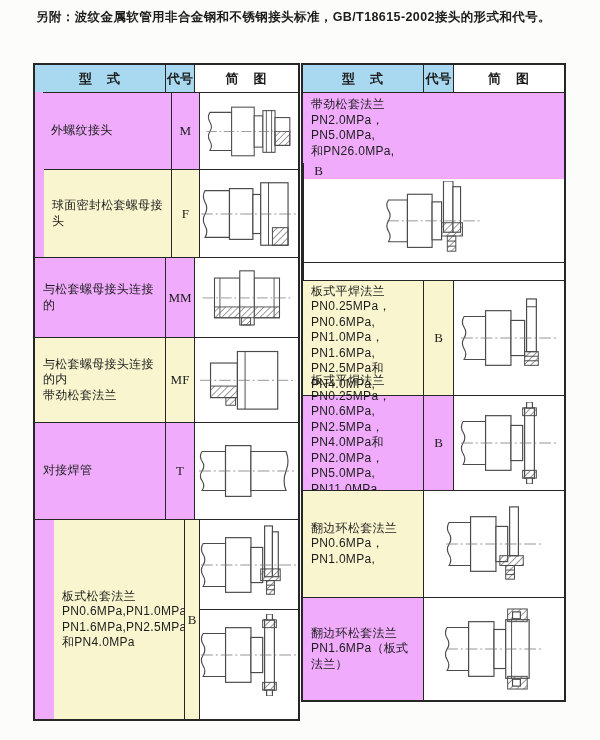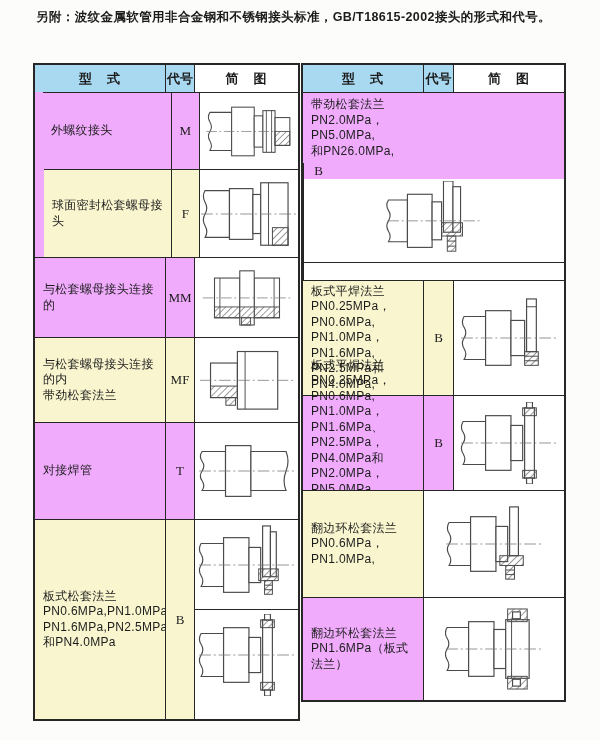--- a/index.html
+++ b/index.html
@@ -150,21 +150,21 @@
         <div class="dsub">
           <svg class="fit" viewBox="0 0 100 84" width="98" height="82">
             <path d="M28 22 L4 22 q-3.5 5 0 10 q3.5 5 0 10 q-3.5 5 0 10 q3.5 5 0 10 L28 62 Z" fill="#ffffff" stroke="#4a4a4a" stroke-width="1.2"></path>
             <rect x="28" y="16" width="26" height="52" fill="#ffffff" stroke="#4a4a4a" stroke-width="1.2"></rect>
             <path d="M54 22 L90 22 q4 10 0 20 q-4 10 0 20 L54 62 Z" fill="#ffffff" stroke="#4a4a4a" stroke-width="1.2"></path>
             <line x1="1" y1="42" x2="99" y2="42" stroke="#777" stroke-width="0.8" stroke-dasharray="12 3 2 3"></line>
           </svg>
         </div>
       </div>
     </div>
-    <div class="row hl" style="height: 200px;">
+    <div class="row hl" style="height: 200px; padding-left: 19px;">
       <div class="c type-col">
         <div class="ln">板式松套法兰</div>
         <div class="ln">PN0.6MPa,PN1.0MPa,</div>
         <div class="ln">PN1.6MPa,PN2.5MPa,</div>
         <div class="ln">和PN4.0MPa</div>
       </div>
       <div class="c code-col">B</div>
       <div class="c diag-col">
         <div class="dsub" style="flex: 0 0 auto; height: 89px;">
           <svg class="fit" viewBox="0 0 100 84" width="98" height="82">
@@ -264,21 +264,20 @@
             <line x1="66" y1="65.33333333333333" x2="80" y2="65.33333333333333" stroke="#4a4a4a" stroke-width="1"></line>
             <line x1="1" y1="42" x2="99" y2="42" stroke="#777" stroke-width="0.8" stroke-dasharray="12 3 2 3"></line>
           </svg>
         </div>
       </div>
     </div>
     <div class="row" style="height: 95px;">
       <div class="c type-col">
         <div class="ln">板式平焊法兰</div>
         <div class="ln">PN0.25MPa，PN0.6MPa,</div>
-        <div class="ln">PN1.0MPa，PN1.6MPa、</div>
         <div class="ln">PN2.5MPa，PN4.0MPa和</div>
         <div class="ln">PN2.0MPa，PN5.0MPa,</div>
         <div class="ln">PN11.0MPa，PN26.0MPa,</div>
       </div>
       <div class="c code-col">B</div>
       <div class="c diag-col">
         <div class="dsub">
           <svg class="fit" viewBox="0 0 100 84" width="98" height="82">
             <path d="M26 20 L3 20 q-3.5 5.5 0 11 q3.5 5.5 0 11 q-3.5 5.5 0 11 q3.5 5.5 0 11 L26 64 Z" fill="#ffffff" stroke="#4a4a4a" stroke-width="1.2"></path>
             <rect x="26" y="14" width="26" height="56" fill="#ffffff" stroke="#4a4a4a" stroke-width="1.2"></rect>

